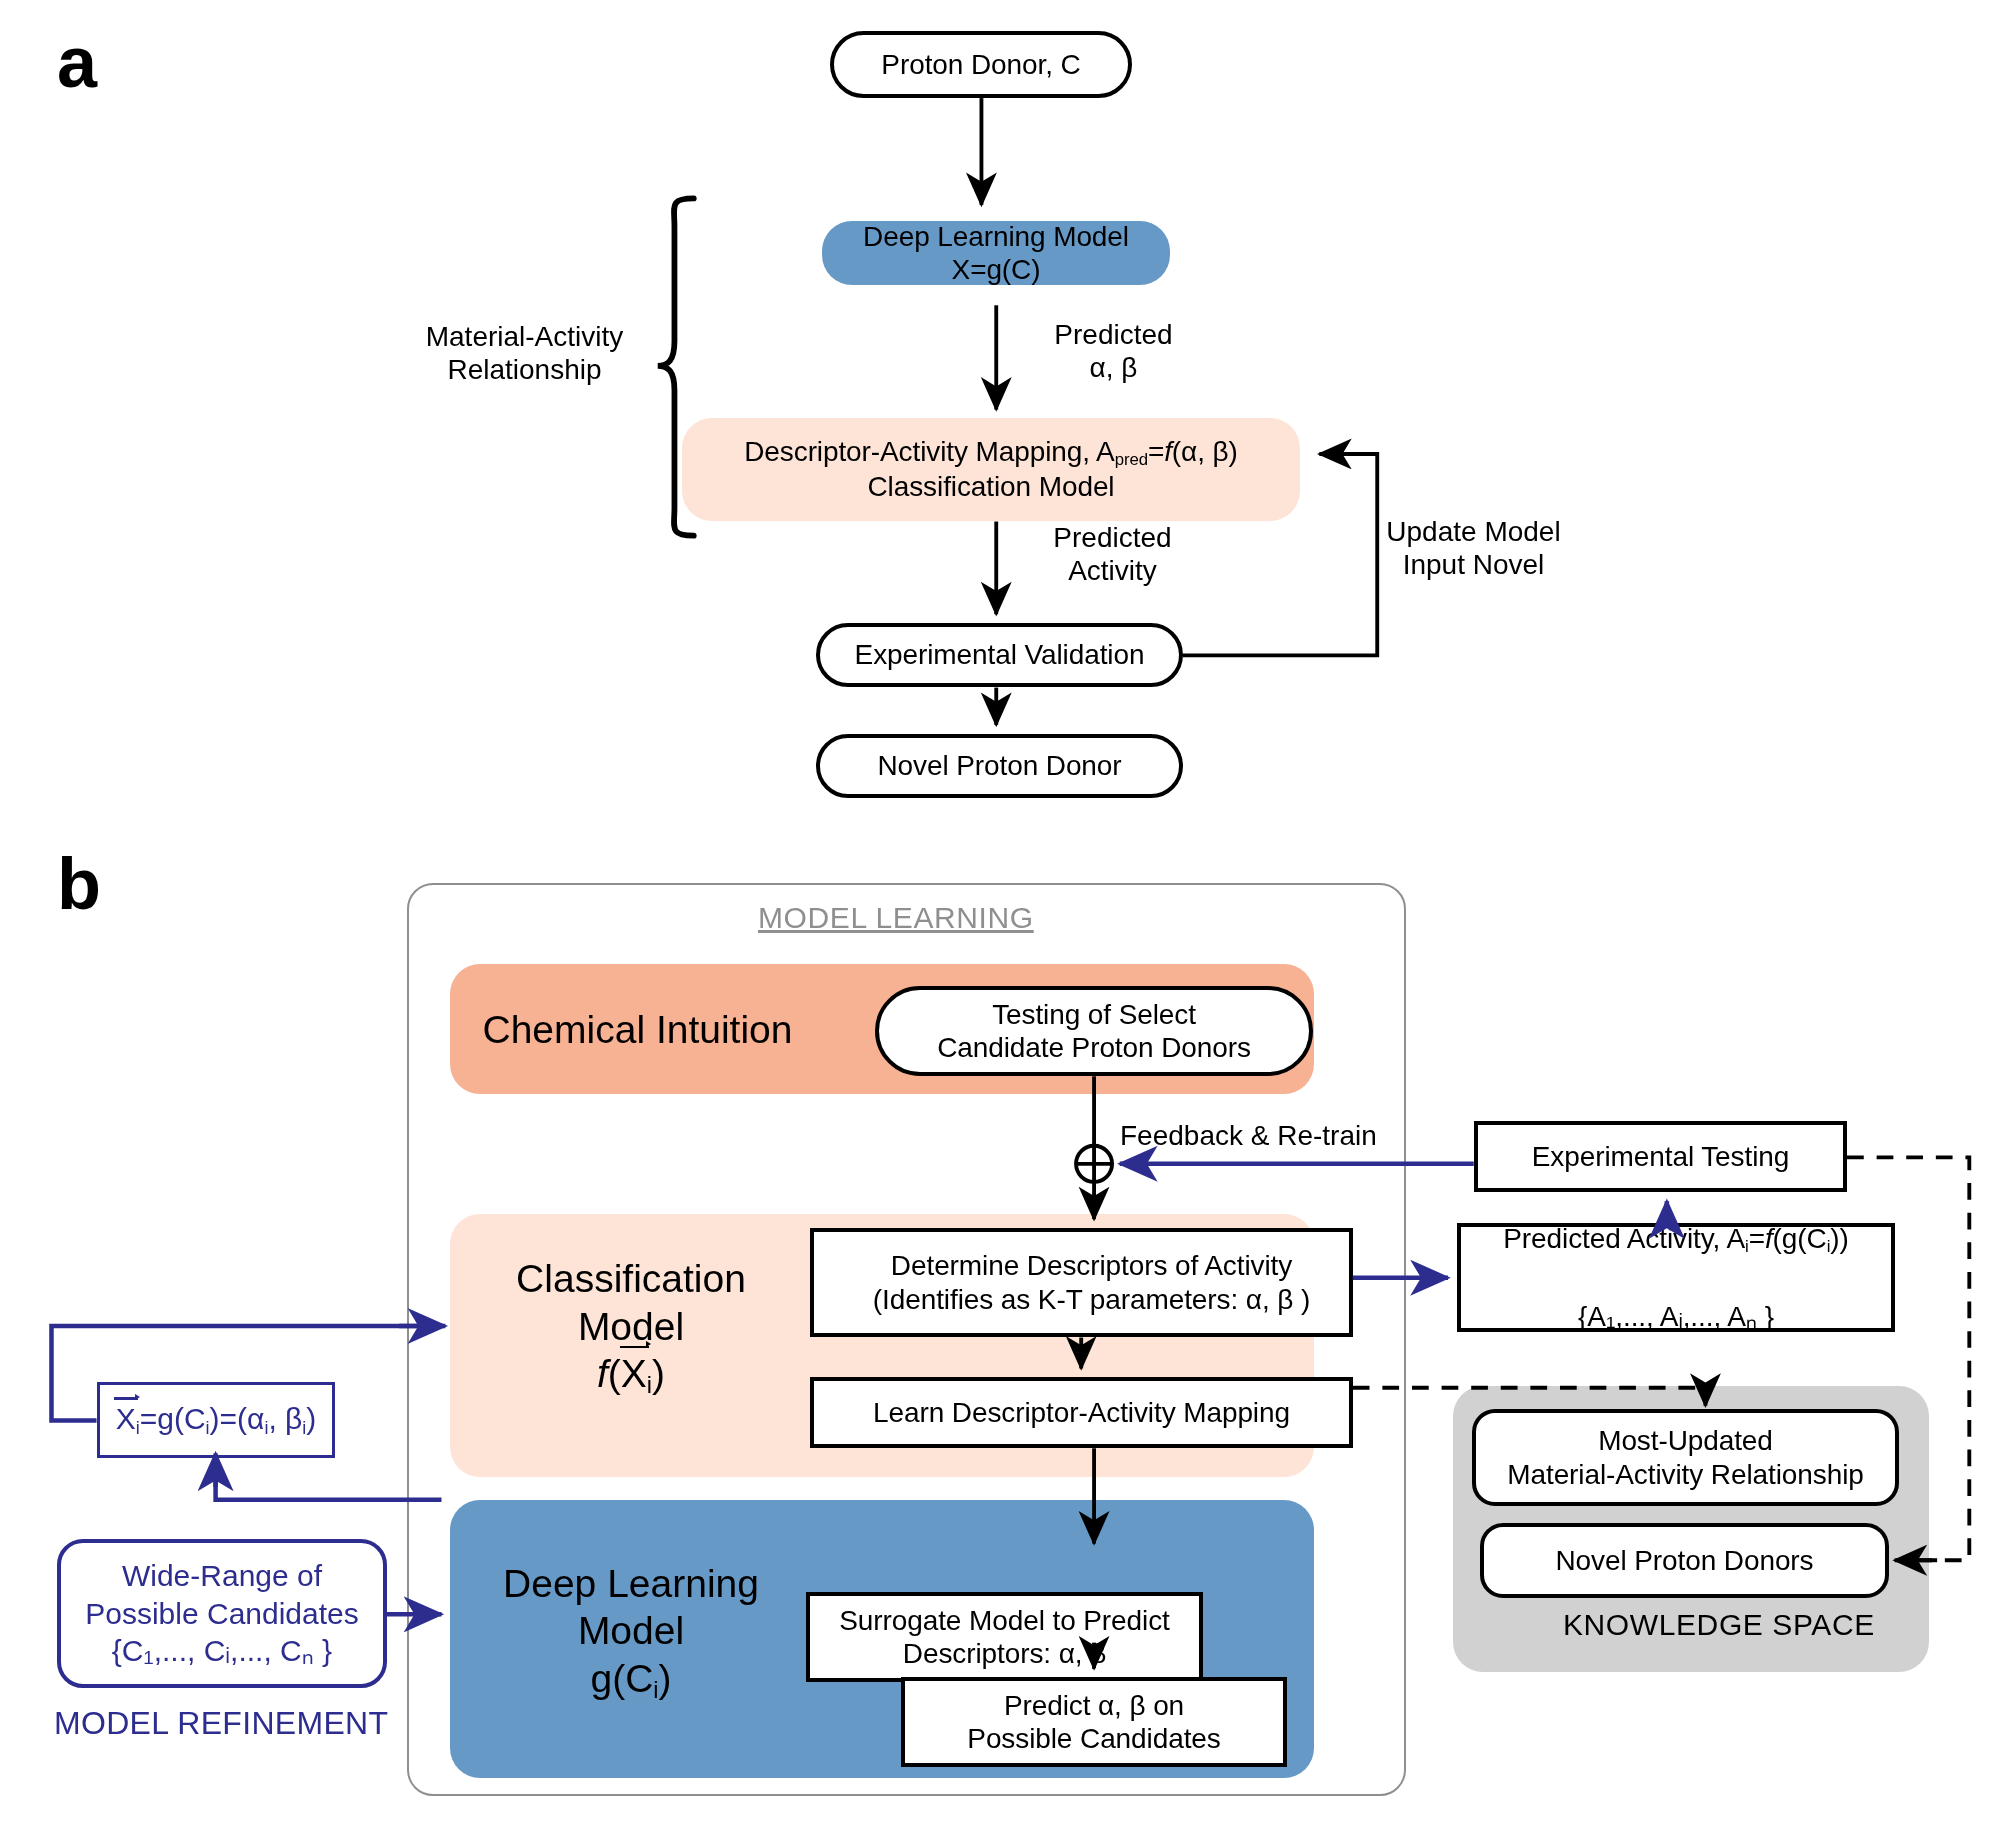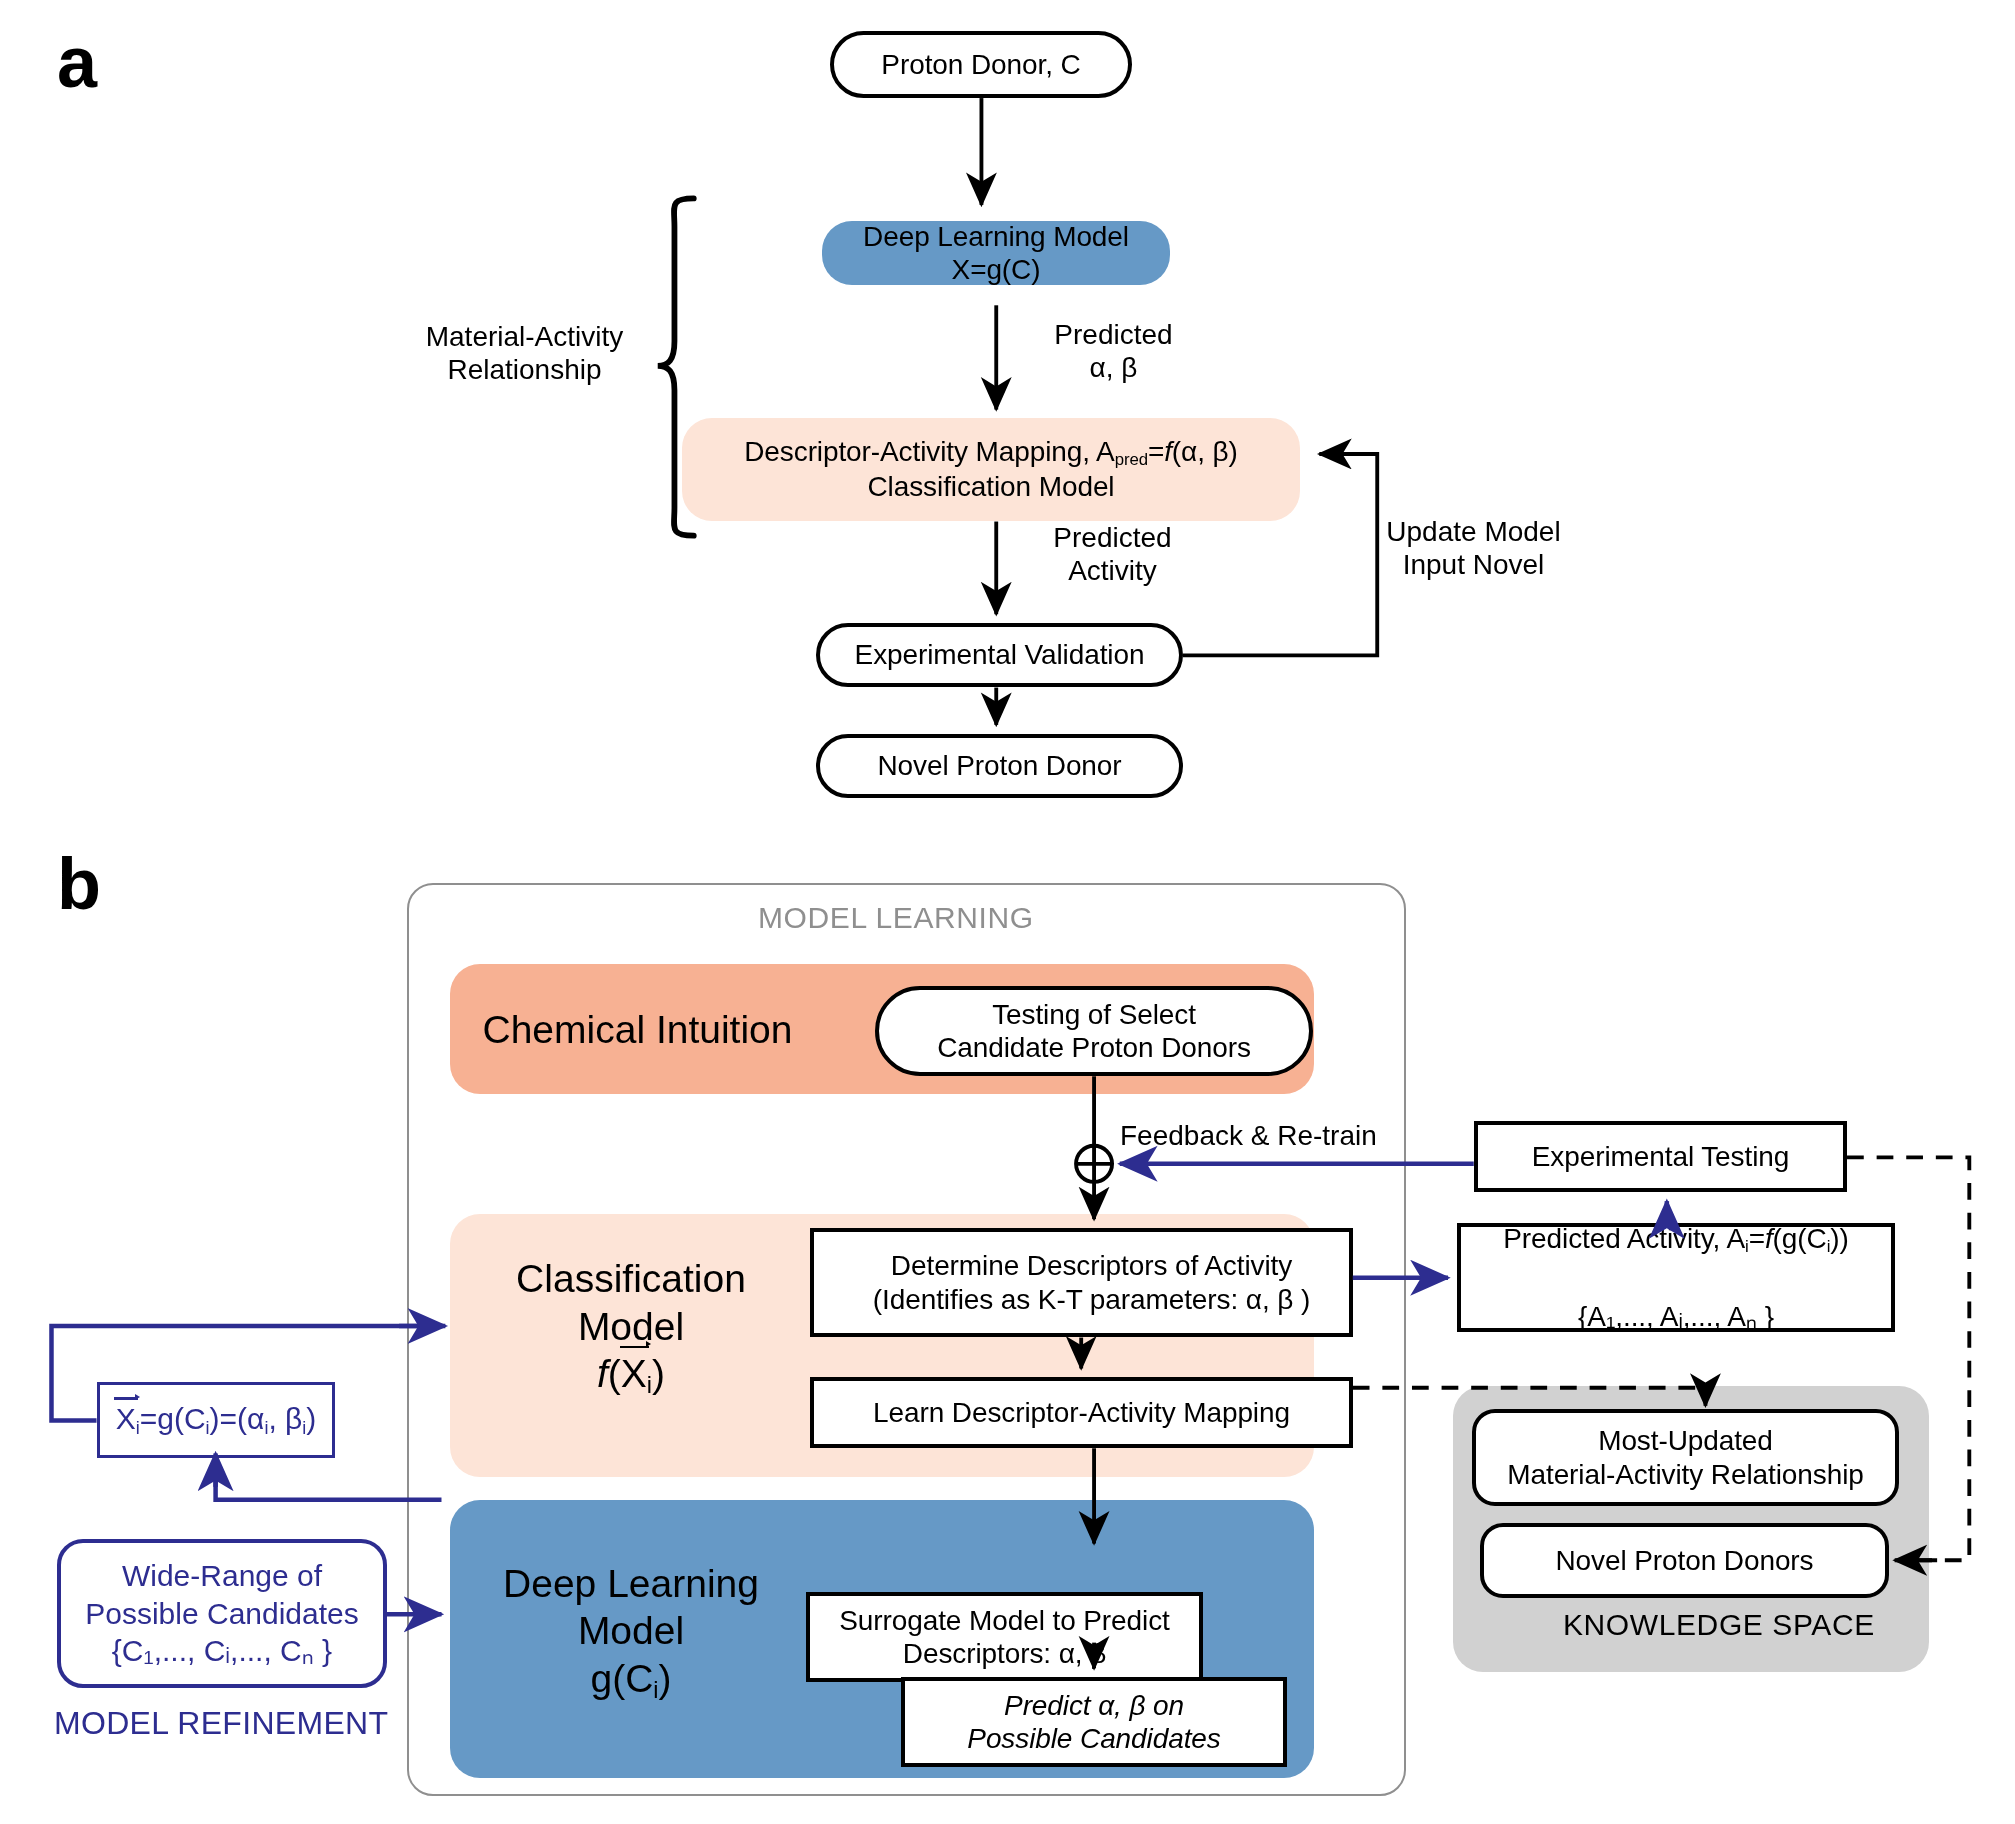--- a/index.html
+++ b/index.html
@@ -18,21 +18,21 @@
   .rect{border:4.5px solid #000;border-radius:0;}
   .fill-blue{background:#6699c6;border:none;border-radius:30px;}
   .fill-peach{background:#fde4d7;border:none;border-radius:30px;}
   .fill-salmon{background:#f7b193;border:none;border-radius:30px;}
   .fill-gray{background:#d1d1d1;border:none;border-radius:30px;}
   .lbl{position:absolute;font-size:28px;line-height:1.18;text-align:center;}
   svg.overlay{position:absolute;left:0;top:0;width:2015px;height:1825px;pointer-events:none;}
 
   
   .learn-box{position:absolute;border:2.6px solid #8f8f8f;border-radius:26px;background:#fff;box-sizing:border-box;}
-  .section-title{position:absolute;font-size:30px;color:#8f8f8f;letter-spacing:0.6px;}
+  .section-title{position:absolute;font-size:30px;color:#8f8f8f;letter-spacing:0.6px;text-decoration:underline;}
   .ks-title{position:absolute;font-size:30px;color:#000;letter-spacing:0.6px;}
   .mr-title{position:absolute;font-size:32px;color:#2d2d90;letter-spacing:0.3px;}
 
   .blue-box{position:absolute;border:3.9px solid #2d2d90;border-radius:0;background:#fff;
             color:#2d2d90;display:flex;align-items:center;justify-content:center;text-align:center;
             box-sizing:border-box;font-size:30px;line-height:1.2;}
   .blue-round{position:absolute;border:4.5px solid #2d2d90;border-radius:26px;background:#fff;
             color:#2d2d90;display:flex;align-items:center;justify-content:center;text-align:center;
             box-sizing:border-box;font-size:30px;line-height:1.25;}
 
@@ -134,21 +134,21 @@
     <span style="white-space:nowrap;">
       <span>g(C</span><sub>i</sub><span>)</span>
     </span>
   </div>
 
   <div class="node rect" style="left:806px;top:1552px;width:397px;height:90px;flex-direction:column;margin-top:40px;">
     <span>Surrogate Model to Predict</span>
     <span>Descriptors: α, β</span>
   </div>
 
-  <div class="node rect" style="left:901px;top:1677px;width:386px;height:90px;flex-direction:column;font-style:italic;">
+  <div class="node rect" style="left:901px;top:1677px;width:386px;height:90px;flex-direction:column;">
     <span>Predict α, β on</span>
     <span>Possible Candidates</span>
   </div>
 
   <div class="lbl" style="left:1120px;top:1119px;width:360px;text-align:left;">Feedback &amp; Re-train</div>
 
   <div class="node rect" style="left:1474px;top:1121px;width:373px;height:71px;">
     <span>Experimental Testing</span>
   </div>
 

